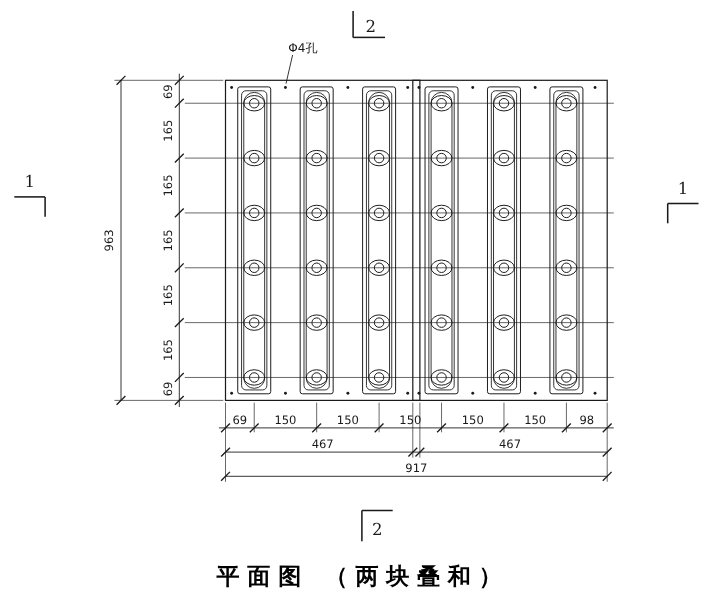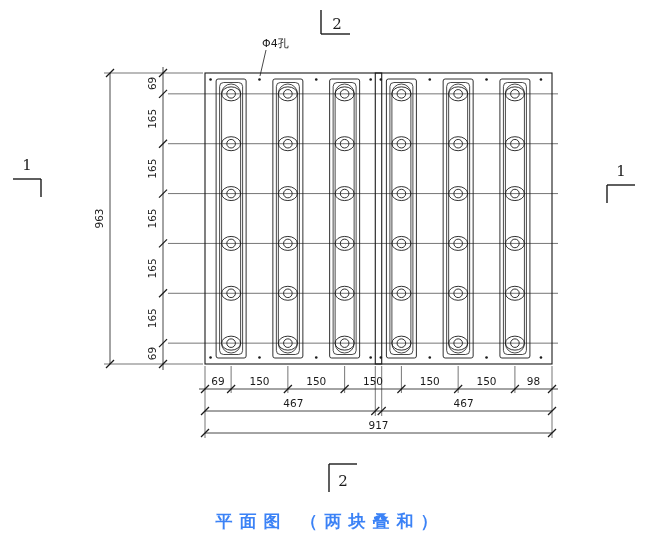--- a/index.html
+++ b/index.html
@@ -2,22 +2,22 @@
 <html><head>
 <meta charset="utf-8">
 <style>
   html,body{margin:0;padding:0;background:#ffffff;}
   .canvas{position:relative;width:660px;height:548px;background:#ffffff;overflow:hidden;
           font-family:"DejaVu Sans",sans-serif;}
   svg{display:block;}
   svg text{fill:#1a1a1a;}
   .sec{font-family:"DejaVu Serif",serif;font-size:15px;text-anchor:middle;}
   .small{font-family:"DejaVu Sans",sans-serif;font-size:11px;}
-  .title{position:absolute;left:0;right:0;top:510px;text-align:center;color:#3b82f6;
-         font-family:"DejaVu Sans",sans-serif;font-size:17px;font-weight:600;letter-spacing:7px;}
+  .title{position:absolute;left:0;right:0;top:510px;text-align:center;color:#000000;
+         font-family:"DejaVu Sans",sans-serif;font-size:21px;font-weight:600;letter-spacing:7px;}
 </style>
 </head>
 <body>
 
 <div class="canvas">
   <svg width="660" height="548" viewBox="0 0 660 548">
 
     <g id="g-plates">
         <rect x="205" y="73" width="176.71646673936752" height="291" fill="none" stroke="#1a1a1a" stroke-width="1.1"></rect>
         <rect x="375.28353326063245" y="73" width="176.71646673936752" height="291" fill="none" stroke="#1a1a1a" stroke-width="1.1"></rect>

